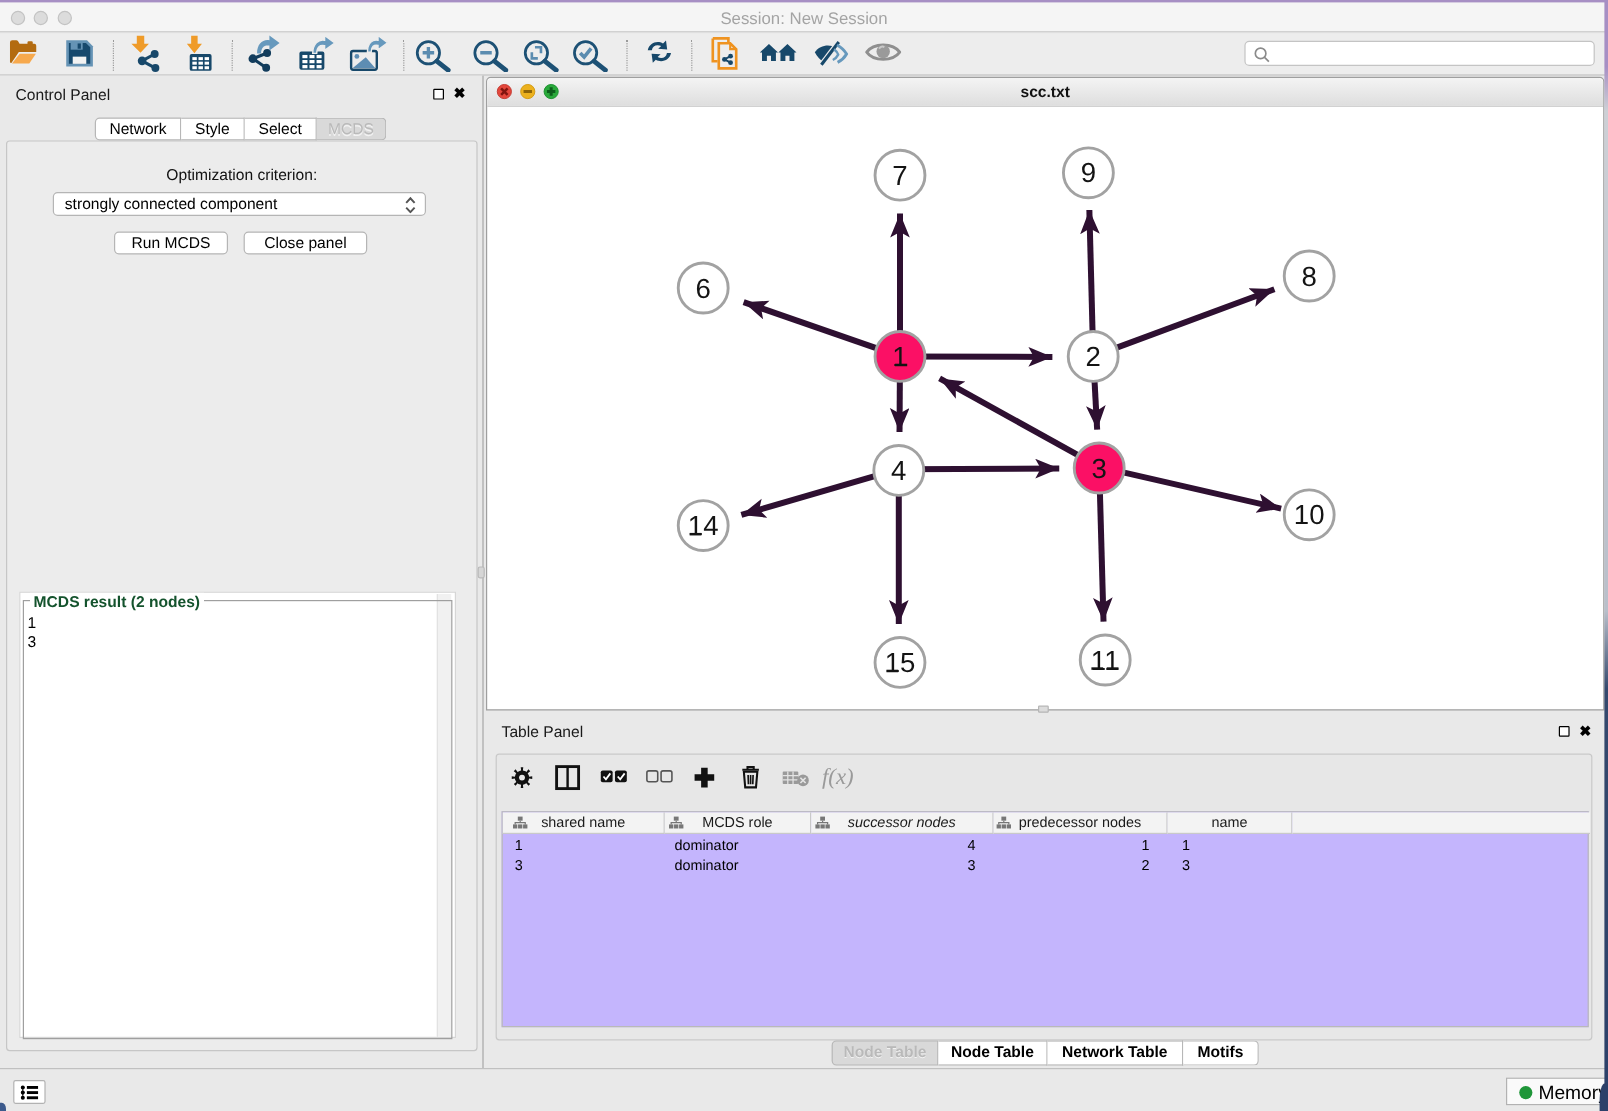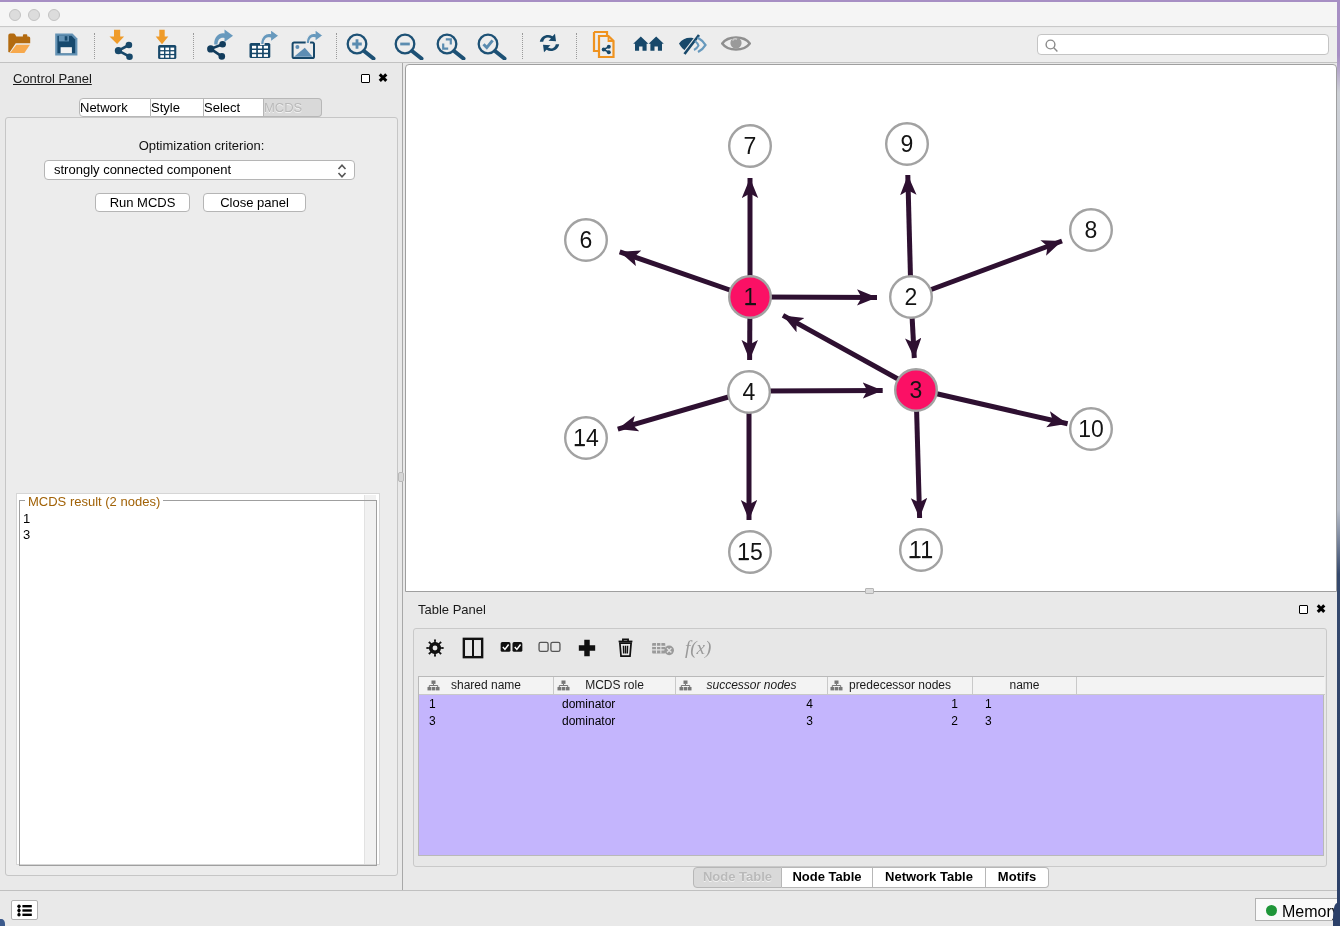--- a/index.html
+++ b/index.html
@@ -10,33 +10,33 @@
 #titlebar { left:0; top:0; width:1340px; height:27px; background:#f5f5f5; border-bottom:1px solid #c9c9c9; border-top:2px solid #a78fc4; }
 .tl { position:absolute; top:7px; width:12px; height:12px; border-radius:50%; background:#dcdcdc; border:1px solid #c3c3c3; }
 #apptitle { position:absolute; top:5px; left:0; width:100%; text-align:center; font-size:14px; color:#a4a4a4; }
 
 #toolbar { left:0; top:28px; width:1340px; height:35px; background:#ededed; border-bottom:1px solid #c2c2c2; }
 .tbsep { position:absolute; top:5px; height:26px; width:0; border-left:1px dotted #9a9a9a; }
 .tbi { position:absolute; top:3px; }
 #searchbox { position:absolute; left:1037px; top:6px; width:292px; height:21px; background:#fff; border:1px solid #c4c4c4; border-radius:4px; }
 
 #cpanel { left:0; top:63px; width:403px; height:827px; background:#e9e9e9; border-right:1px solid #a8a8a8; }
-#cpanel .hdr { position:absolute; left:13px; top:8px; font-size:13px; color:#1a1a1a;text-decoration:underline; }
+#cpanel .hdr { position:absolute; left:13px; top:8px; font-size:13px; color:#1a1a1a; }
 .ficon { position:absolute; top:11px; width:9px; height:9px; border:1.5px solid #000; border-radius:1px; background:#fff; }
 .xicon { position:absolute; top:8px; font-size:12px; font-weight:bold; color:#000; }
 
-.tab { position:absolute; top:35px; height:19px; background:#fff; border:1px solid #b7b7b7; font-size:13px; line-height:18px; color:#000; }
+.tab { position:absolute; top:35px; height:19px; background:#fff; border:1px solid #b7b7b7; font-size:13px; text-align:center; line-height:18px; color:#000; }
 
 #tabpane { position:absolute; left:5px; top:54px; width:393px; height:759px; background:#ececec; border:1px solid #c6c6c6; border-radius:3px; }
 #optlabel { position:absolute; top:20px; width:100%; text-align:center; font-size:13px; color:#111; }
 #combo { position:absolute; left:38px; top:42px; width:311px; height:20px; background:#fff; border:1px solid #b5b5b5; border-radius:4px; font-size:13px; line-height:18px; padding-left:9px; color:#000; }
 .btn { position:absolute; top:75px; height:19px; background:#fff; border:1px solid #b5b5b5; border-radius:4px; font-size:13px; text-align:center; line-height:17px; color:#000; }
 #wbox { position:absolute; left:10px; top:375px; width:364px; height:372px; background:#fff; border:1px solid #d6d6d6; font-size:13px; }
 #gframe { position:absolute; left:13px; top:382px; width:358px; height:366px; border:1px solid #9f9f9f; }
-#grouplabel { position:absolute; left:19px; top:376px; font-size:13px; color:#a16207; background:#fff; padding:0 3px; }
+#grouplabel { position:absolute; left:19px; top:376px; font-size:13px; color:#14532d; background:#fff; padding:0 3px;font-weight:bold; }
 #wbox .scroll { position:absolute; left:347px; top:1px; width:12px; height:369px; background:#f1f1f1; border-left:1px solid #e2e2e2; }
 
 #netwin { left:405px; top:64px; width:932px; height:528px; background:#fff; border:1px solid #9f9f9f; border-radius:4px 4px 0 0; }
 #nettitle { position:absolute; left:0; top:0; width:100%; height:24px; background:linear-gradient(#f4f4f4,#dedede); border-bottom:1px solid #b3b3b3; border-radius:4px 4px 0 0; }
 #nettitle .t { position:absolute; width:100%; text-align:center; top:4px; font-size:13px; font-weight:bold; color:#111; }
 
 #tpanel { left:405px; top:600px; width:932px; height:290px; background:#e9e9e9; }
 #tpanel .hdr { position:absolute; left:13px; top:2px; font-size:13px; color:#1a1a1a; }
 #tinner { position:absolute; left:8px; top:28px; width:914px; height:239px; background:#e7e7e7; border:1px solid #c9c9c9; border-radius:3px; }
 #ttable { position:absolute; left:4px; top:47px; width:906px; height:180px; background:#c4b5fd; border:1px solid #b9b9b9; }
@@ -53,20 +53,21 @@
 #membtn .t { position:absolute; left:26px; top:4px; color:#000; }
 
 #redge { left:1337px; top:0; width:3px; height:926px; background:linear-gradient(#a78fc4 0%, #a78fc4 6%, #cdd0d6 10%, #b9bfca 55%, #35496d 62%, #2c4069 100%); }
 </style>
 </head>
 <body>
 <div class="abs" id="titlebar">
   <div class="tl" style="left:9px;"></div>
   <div class="tl" style="left:28px;"></div>
   <div class="tl" style="left:48px;"></div>
+  <div id="apptitle">Session: New Session</div>
 </div>
 
 <div class="abs" id="toolbar">
   <div class="tbsep" style="left:94px;"></div>
   <div class="tbsep" style="left:193px;"></div>
   <div class="tbsep" style="left:336px;"></div>
   <div class="tbsep" style="left:522px;"></div>
   <div class="tbsep" style="left:576px;"></div>
   <div id="tbicons">
 
@@ -226,20 +227,31 @@
       <div style="position:absolute;left:6px;top:17px;">1</div>
       <div style="position:absolute;left:6px;top:33px;">3</div>
       <div class="scroll"></div>
     </div>
     <div id="gframe"></div>
     <div id="grouplabel">MCDS result (2 nodes)</div>
   </div>
 </div>
 
 <div class="abs" id="netwin">
+  <div id="nettitle">
+    <svg style="position:absolute;left:7px;top:4px;" width="66" height="15" viewBox="0 0 66 15">
+      <circle cx="7.3" cy="7.3" r="5.9" fill="#e4473c" stroke="#c23931" stroke-width="0.8"></circle>
+      <path d="M4.6,4.6 L10,10 M10,4.6 L4.6,10" stroke="#82150f" stroke-width="2.1"></path>
+      <circle cx="26.8" cy="7.3" r="5.9" fill="#ecb11e" stroke="#d29a10" stroke-width="0.8"></circle>
+      <path d="M23.3,7.3 L30.3,7.3" stroke="#8d6407" stroke-width="2.5"></path>
+      <circle cx="46.3" cy="7.3" r="5.9" fill="#2aa93b" stroke="#1d9230" stroke-width="0.8"></circle>
+      <path d="M42.8,7.3 L49.8,7.3 M46.3,3.8 L46.3,10.8" stroke="#0d5e1c" stroke-width="2.5"></path>
+    </svg>
+    <div class="t">scc.txt</div>
+  </div>
   <svg id="graph" width="930" height="502" viewBox="0 0 930 502" style="position:absolute;left:0;top:25px;">
     <defs>
       <marker id="arr" markerWidth="23" markerHeight="18" refX="20" refY="8.2" orient="auto" markerUnits="userSpaceOnUse">
         <path d="M0,0 L20,8.2 L0,16.4 L4.6,8.2 z" fill="#2e1031"></path>
       </marker>
     </defs>
     <g stroke="#2e1031" stroke-width="5" marker-end="url(#arr)">
       <line x1="344" y1="207" x2="344" y2="88"></line>
       <line x1="344" y1="207" x2="213.7" y2="161.8"></line>
       <line x1="344" y1="207" x2="471" y2="207.5"></line>

